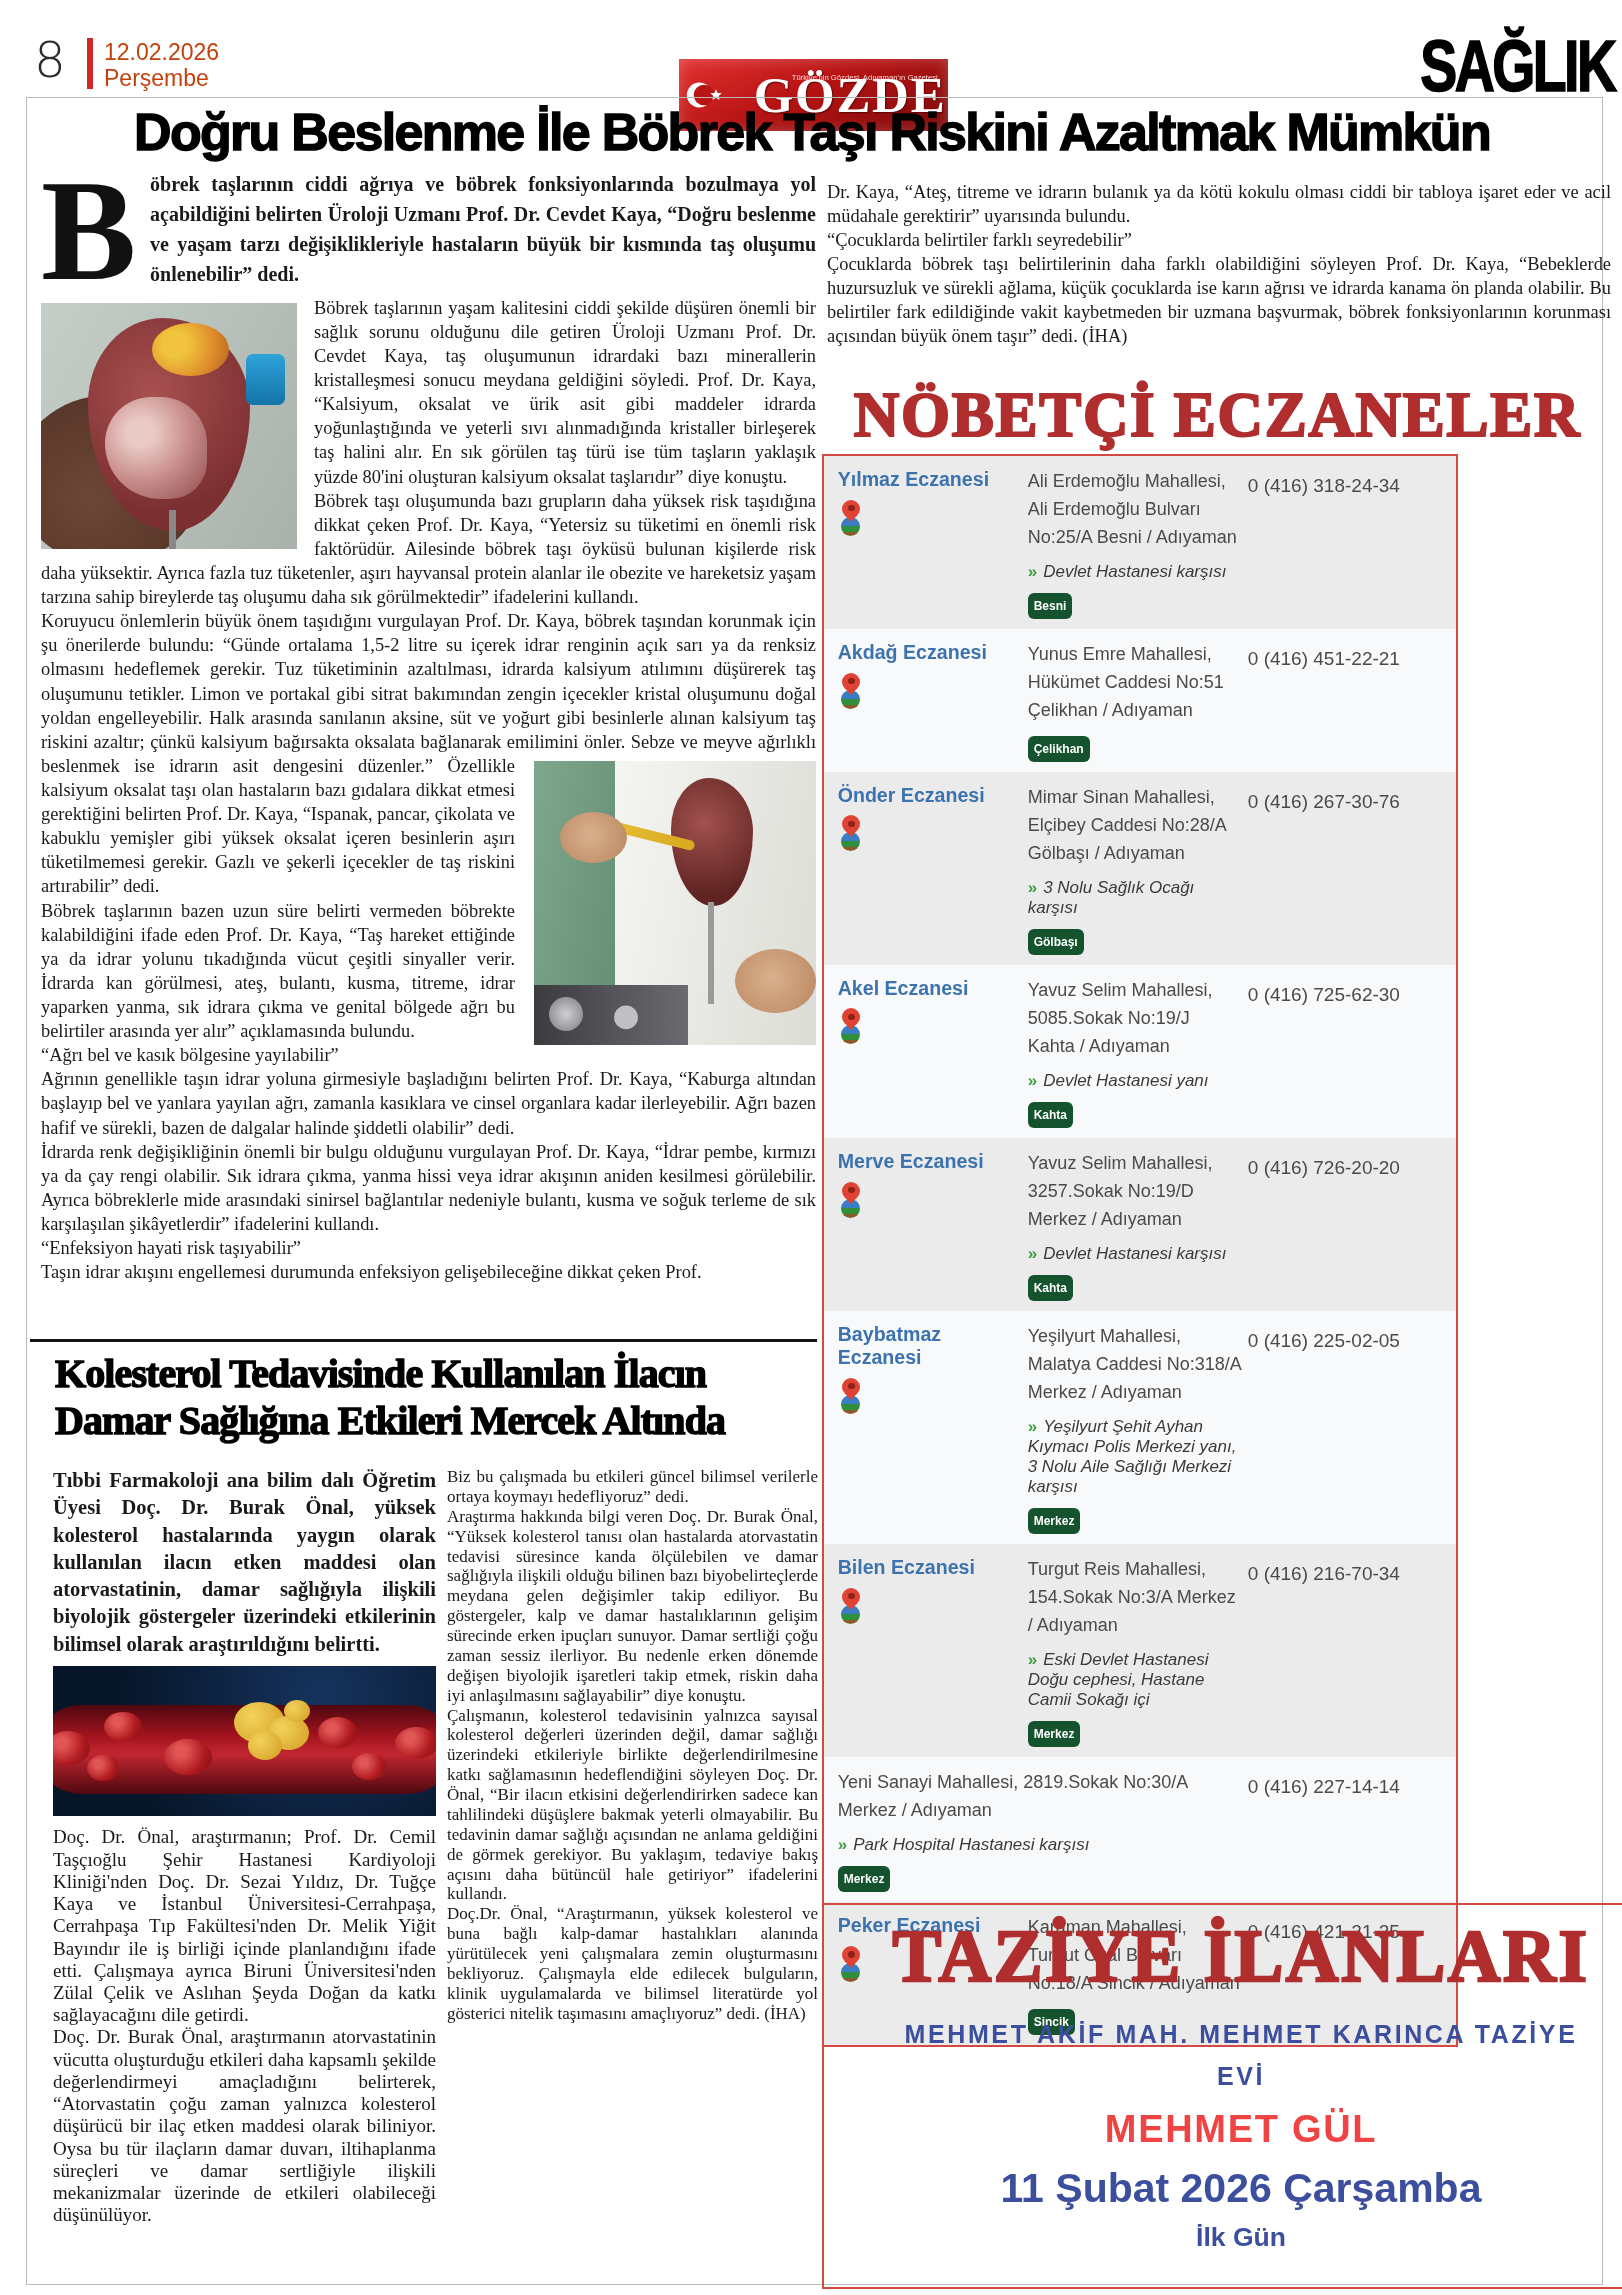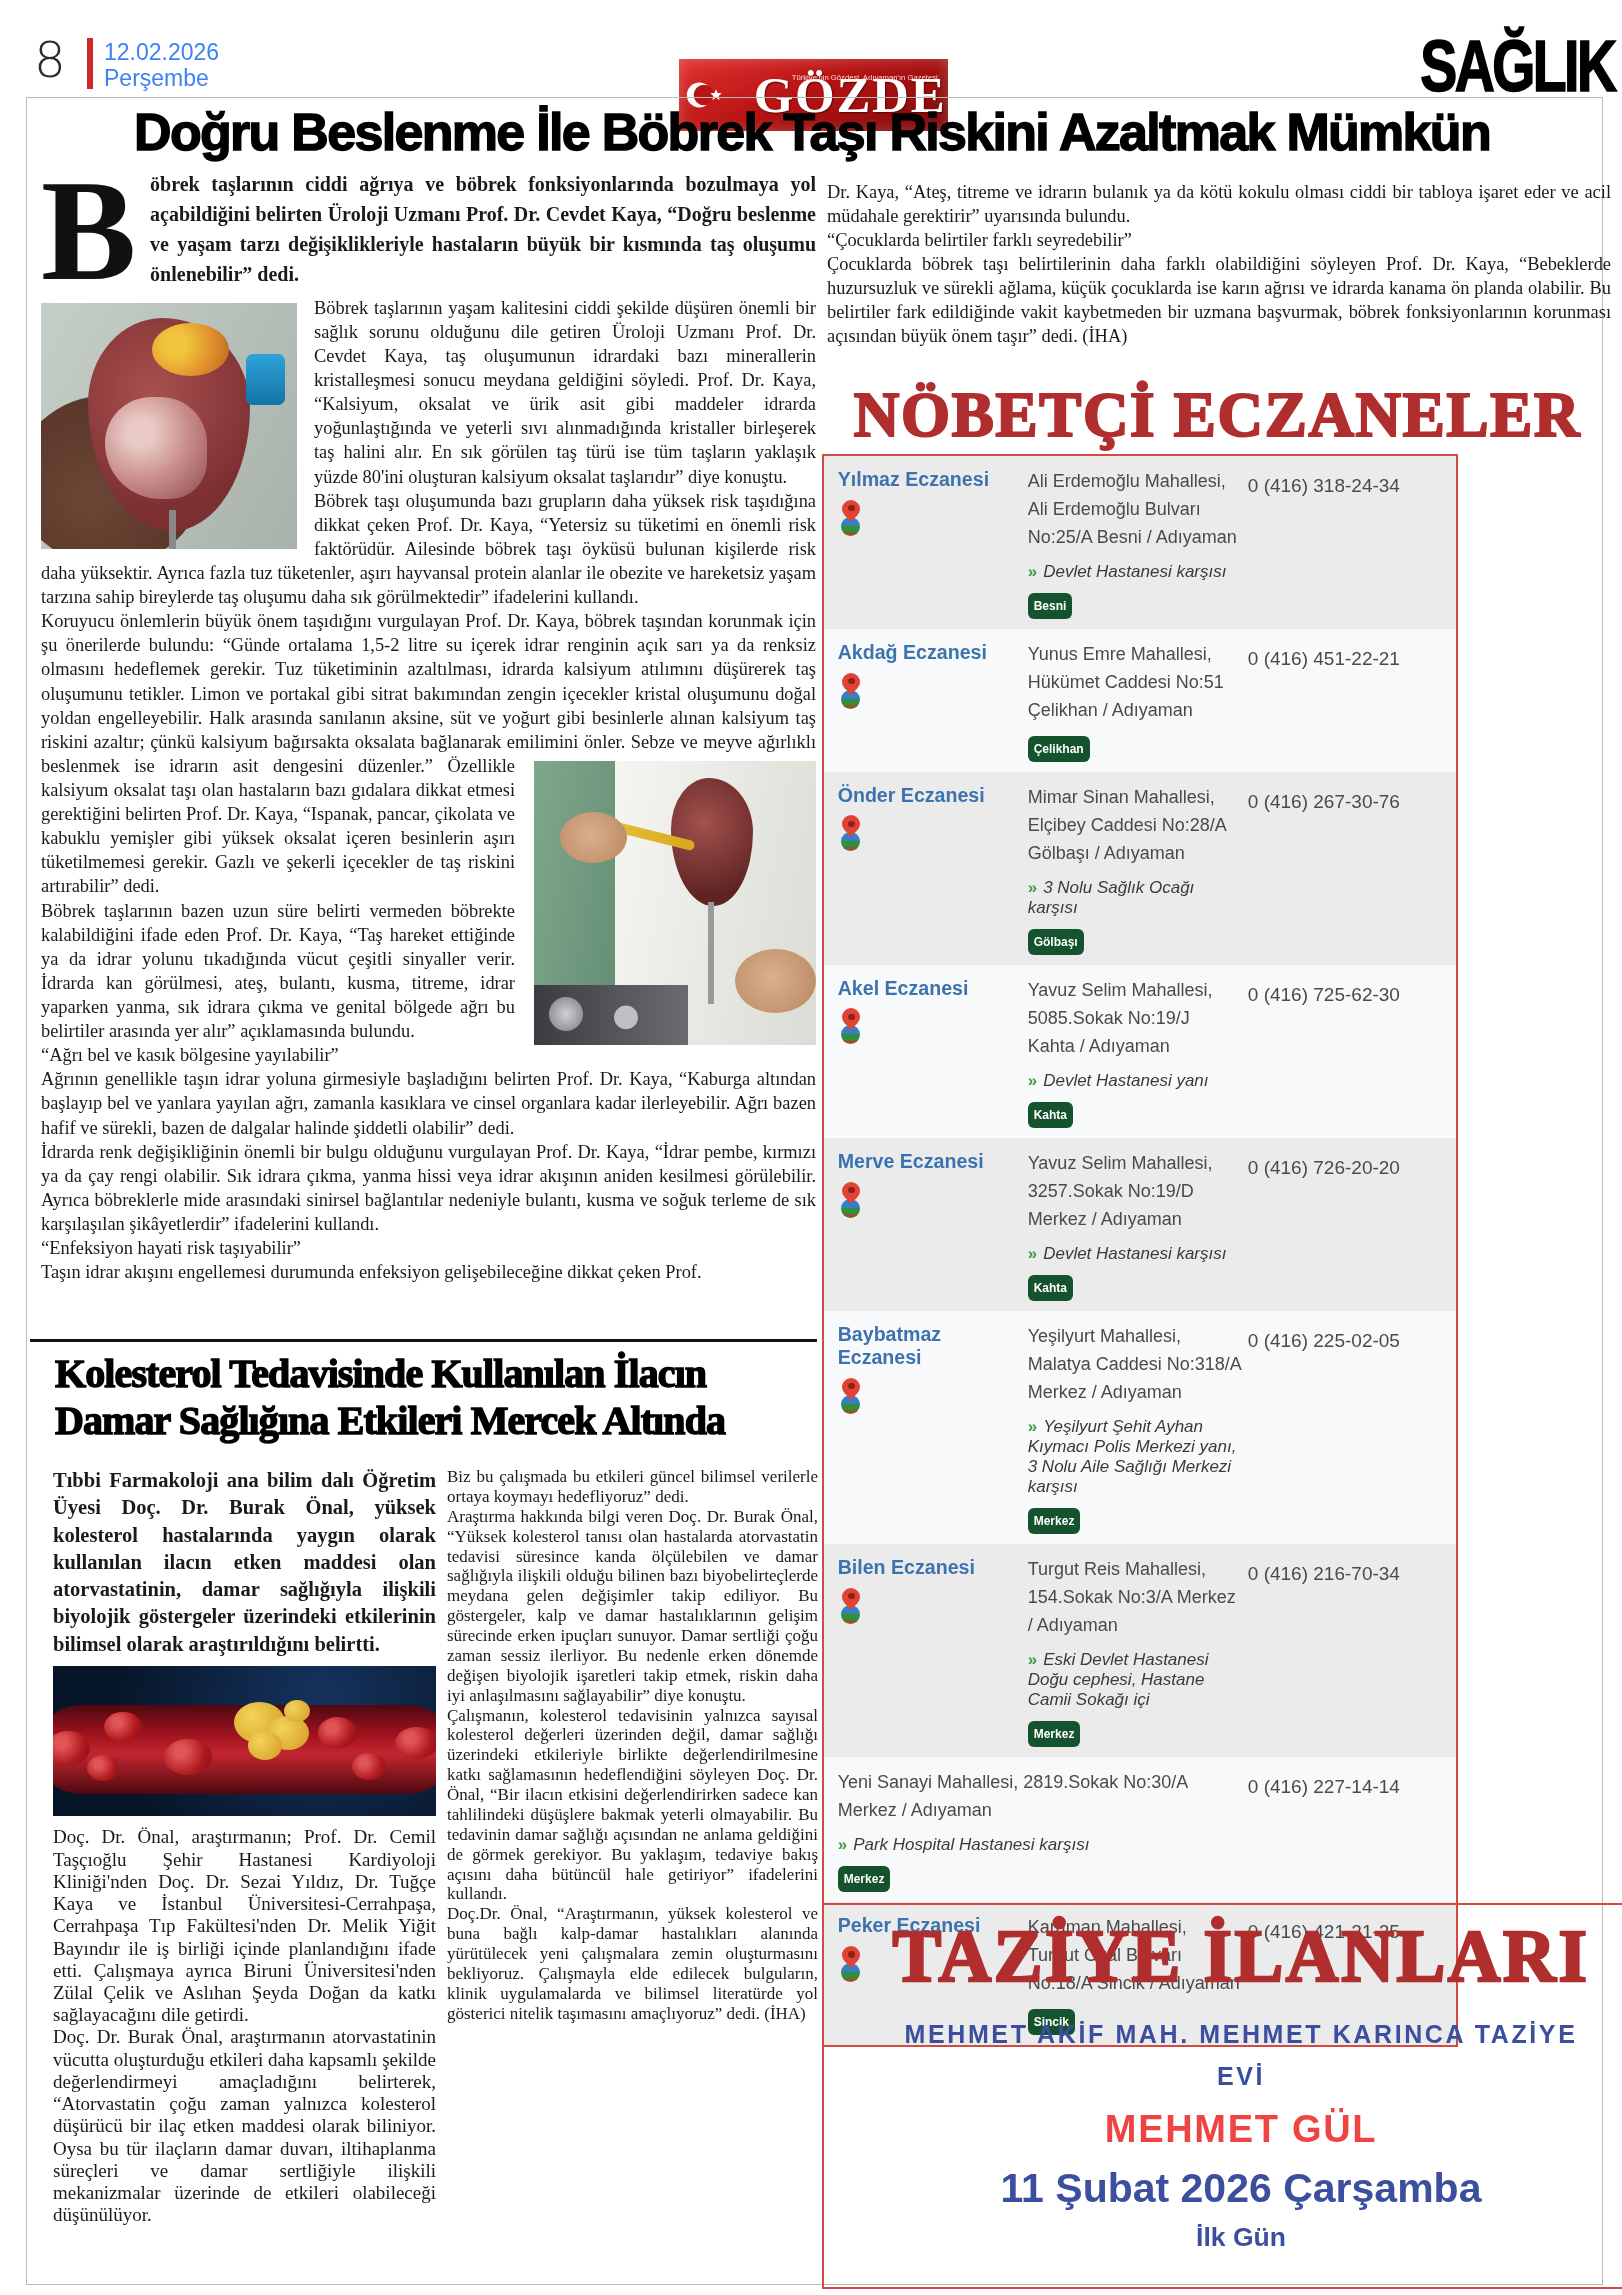--- a/index.html
+++ b/index.html
@@ -5,21 +5,21 @@
   html,body { margin:0; padding:0; }
   body {
     width:1623px; height:2295px; position:relative; background:#ffffff;
     font-family:"Liberation Serif", serif; color:#1a1a1a; overflow:hidden;
   }
   .abs { position:absolute; }
 
   
   .pagenum { left:34px; top:31px; font-family:"DejaVu Sans",sans-serif; font-weight:200; font-size:50px; color:#2b2b2b; }
   .redbar  { left:87px; top:38px; width:6px; height:51px; background:#ce2a2a; }
-  .datebox { left:104px; top:39px; font-family:"Liberation Sans",sans-serif; font-size:23px; color:#3b82f6; line-height:1.15; }
+  .datebox { left:104px; top:39px; font-family:"Liberation Sans",sans-serif; font-size:23px; color:#c2410c; line-height:1.15; }
   .logo {
     left:679px; top:43px; width:269px; height:72px;
     background:linear-gradient(155deg,#e23030 0%,#b81414 45%,#7d0909 100%);
     display:flex; align-items:center; justify-content:center; gap:23px;
     box-shadow:inset 0 0 15.4px rgba(255,255,255,.25);
     margin-top:16px;
   }
   .logo-name { color:#fff; font-family:"Liberation Serif",serif; font-weight:700; font-size:51px; letter-spacing:1.7px; text-shadow:0.9px 0.9px 1.7px #5a0505; }
   .logo-tag  { position:absolute; top:13.7px; right:10.2px; font-family:"Liberation Sans",sans-serif; font-size:7.7px; color:#ffd9d9; }
   .saglik {

